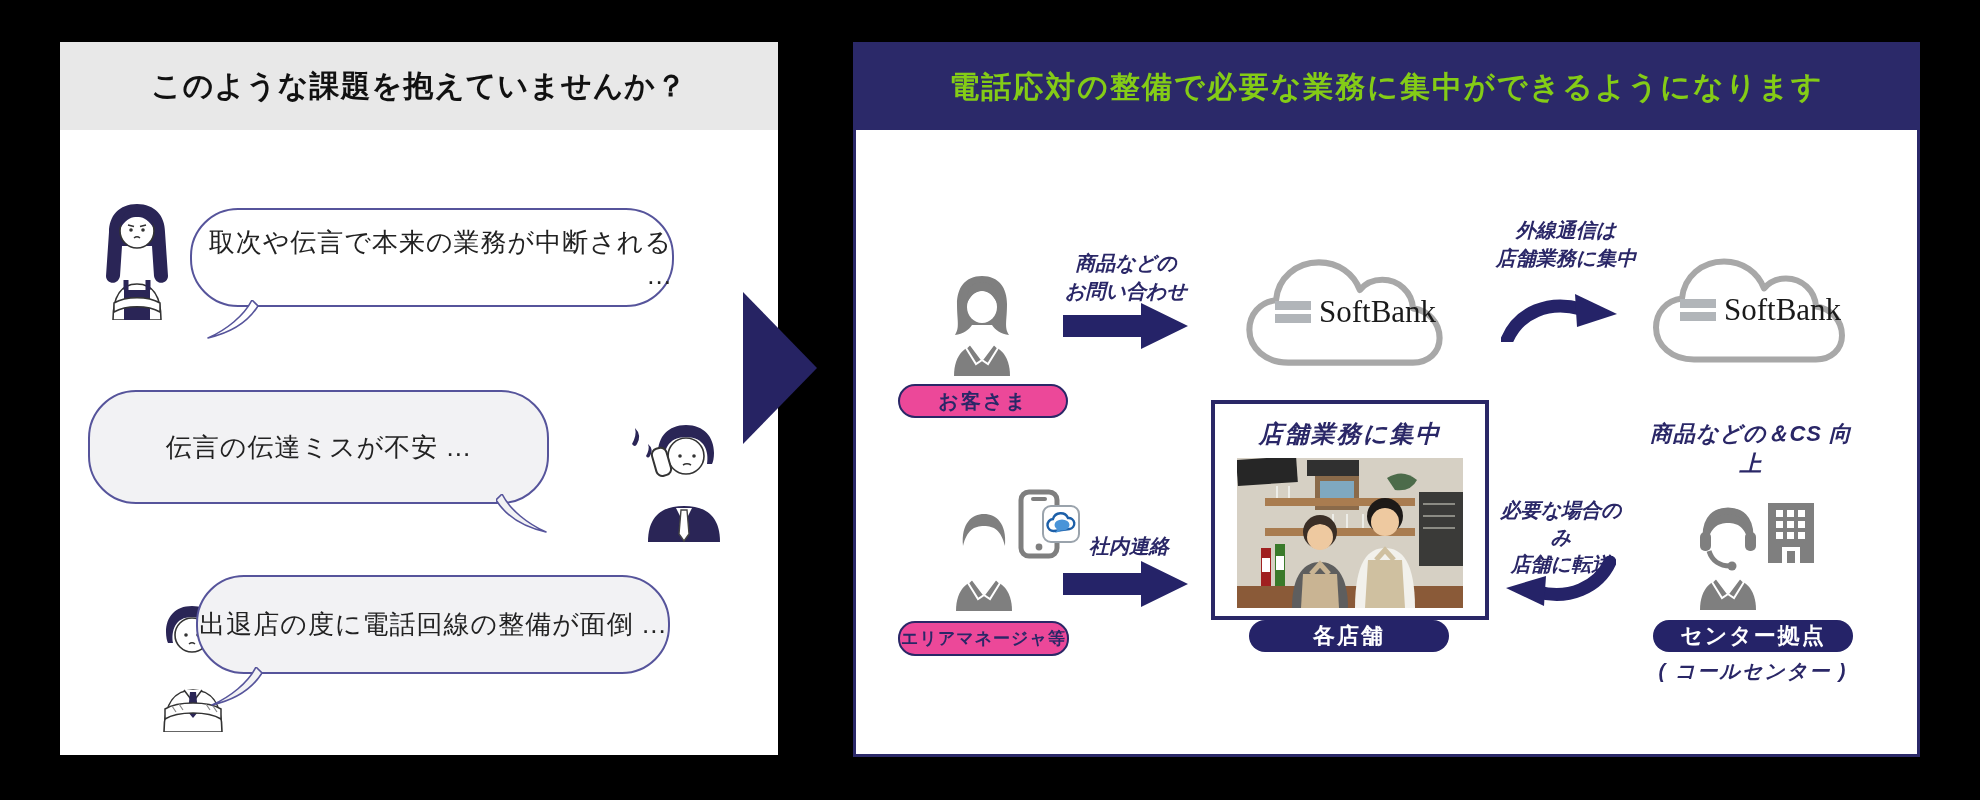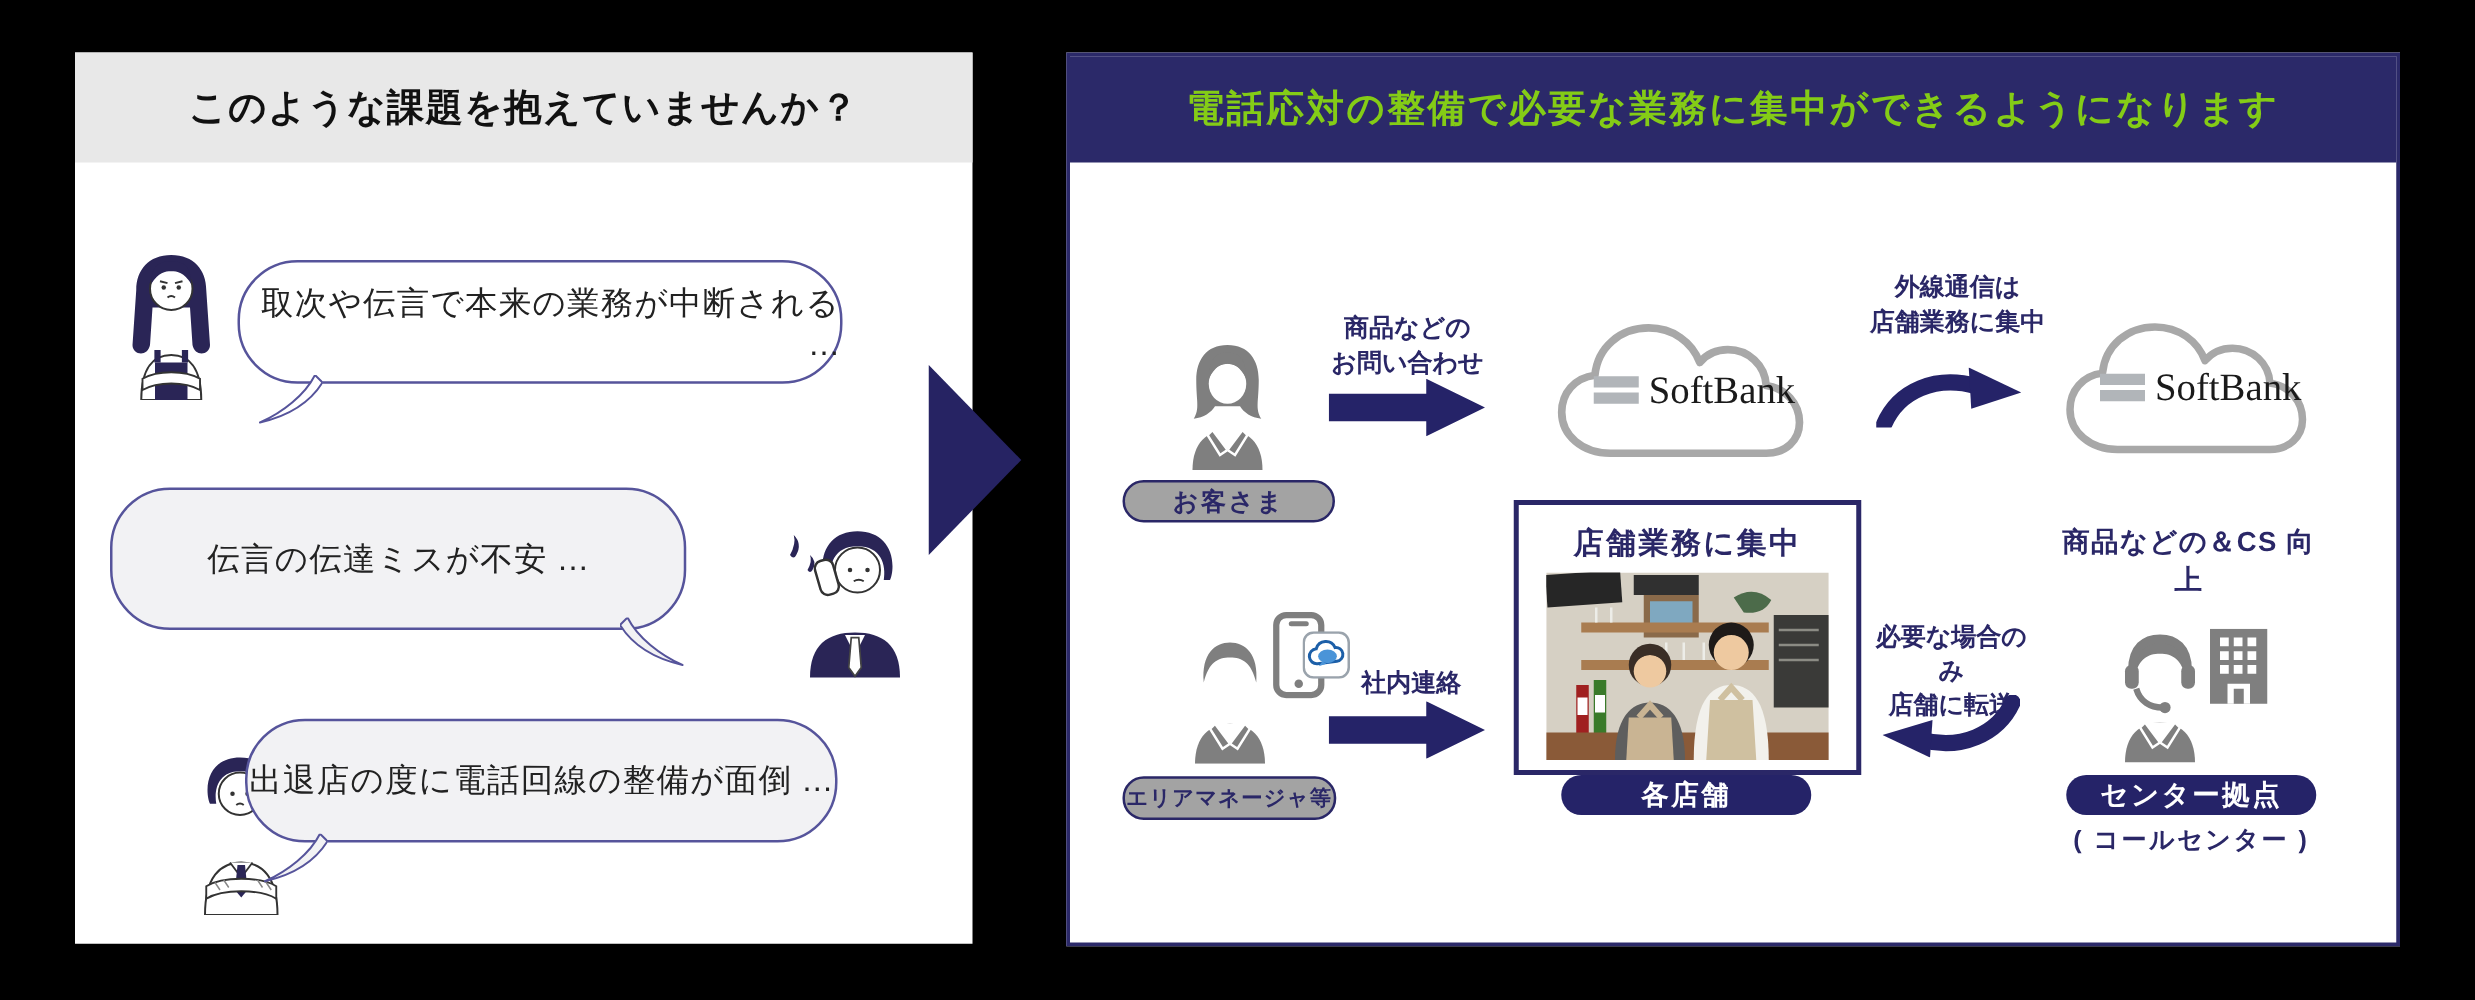--- a/index.html
+++ b/index.html
@@ -19,22 +19,22 @@
   
   .big-arrow{left:743px;top:292px;width:0;height:0;
              border-top:76px solid transparent;border-bottom:76px solid transparent;
              border-left:74px solid #262363;}
   
   .right-panel{left:853px;top:42px;width:1067px;height:715px;background:#fff;
                border:3px solid #2B2969;box-sizing:border-box;}
   .right-header{left:0;top:0;width:100%;height:85px;background:#2B2969;
                 display:flex;align-items:center;justify-content:center;}
   .right-header span{font-size:30px;font-weight:bold;color:#84cc16;letter-spacing:2px;}
-  .navy-label{color:#2A2767;font-weight:bold;text-align:center;}
-  .pill-outline{border:2px solid #2A2767;border-radius:17px;background:#a3a3a3;
+  .navy-label{color:#2A2767;font-weight:bold;text-align:center;font-style:italic;}
+  .pill-outline{border:2px solid #2A2767;border-radius:17px;background:#ec4899;
                 display:flex;align-items:center;justify-content:center;}
   .pill-outline span{color:#2A2767;font-weight:bold;}
   .pill-solid{background:#252368;border-radius:17px;
               display:flex;align-items:center;justify-content:center;}
   .pill-solid span{color:#fff;font-weight:bold;font-size:22px;letter-spacing:2px;}
   .store-box{border:4px solid #2A2767;background:#fff;box-sizing:border-box;}
   .sb-logo{display:flex;align-items:center;gap:8px;}
   .sb-bars{display:flex;flex-direction:column;gap:4px;}
   .sb-bars i{display:block;width:36px;height:9px;background:#B1B5B9;}
   .sb-text{font-family:"Liberation Serif","DejaVu Serif",serif;font-size:31px;color:#1a1a1a;}

